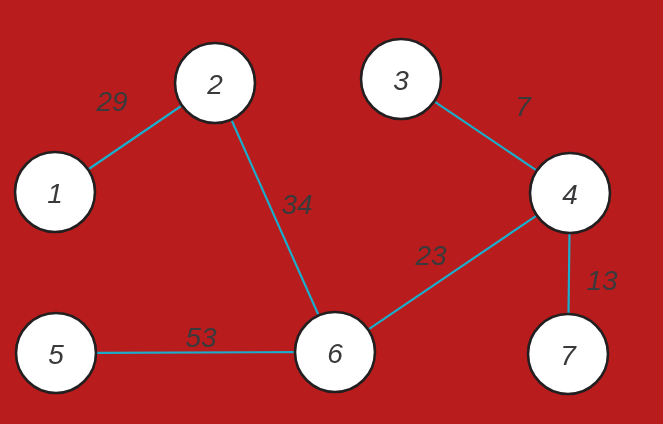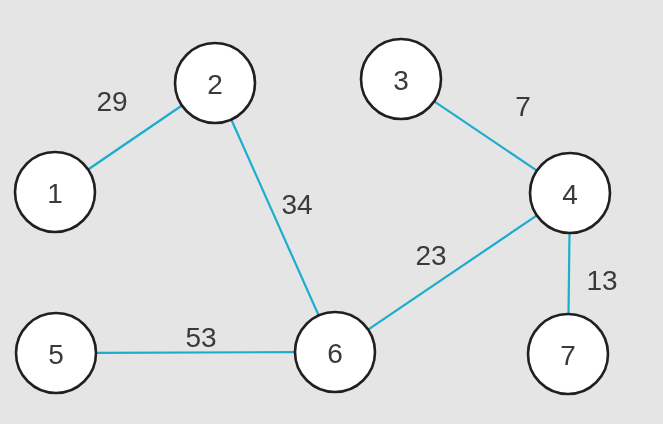--- a/index.html
+++ b/index.html
@@ -5,22 +5,23 @@
   html, body {
     margin: 0;
     padding: 0;
     background: #ffffff;
     font-family: "Liberation Sans", sans-serif;
   }
   .canvas-wrap {
     position: relative;
     width: 663px;
     height: 424px;
-    background: #e5e5e5;
+    background: #b91c1c;
     overflow: hidden;
+    font-style: italic;
   }
   svg { display: block; }
   .node-circle {
     fill: #ffffff;
   }
   .node-label, .edge-weight {
     font-family: "Liberation Sans", sans-serif;
     font-size: 28px;
   }
 </style>

